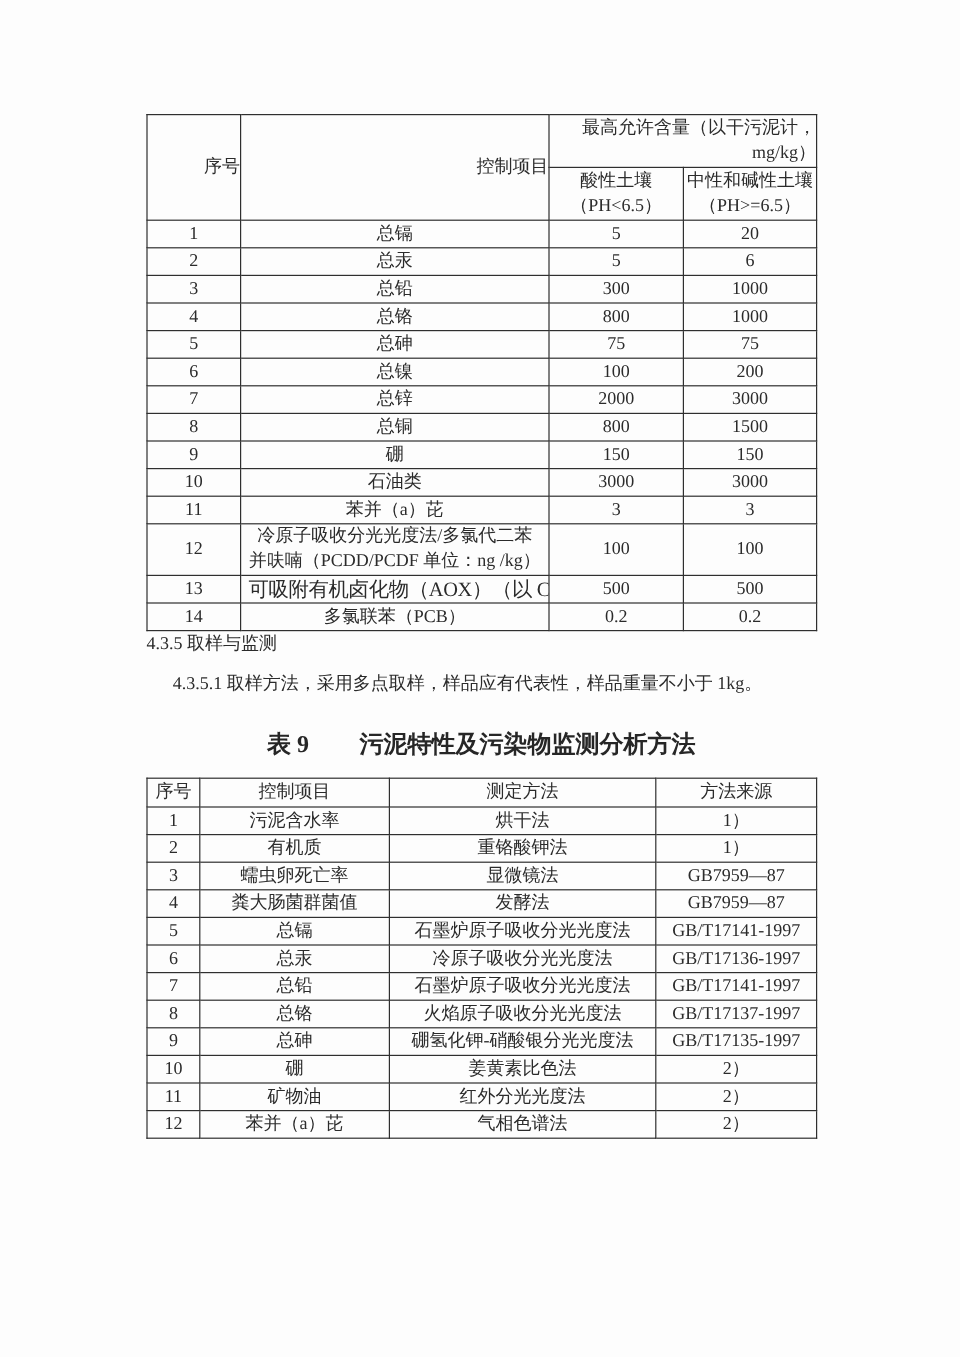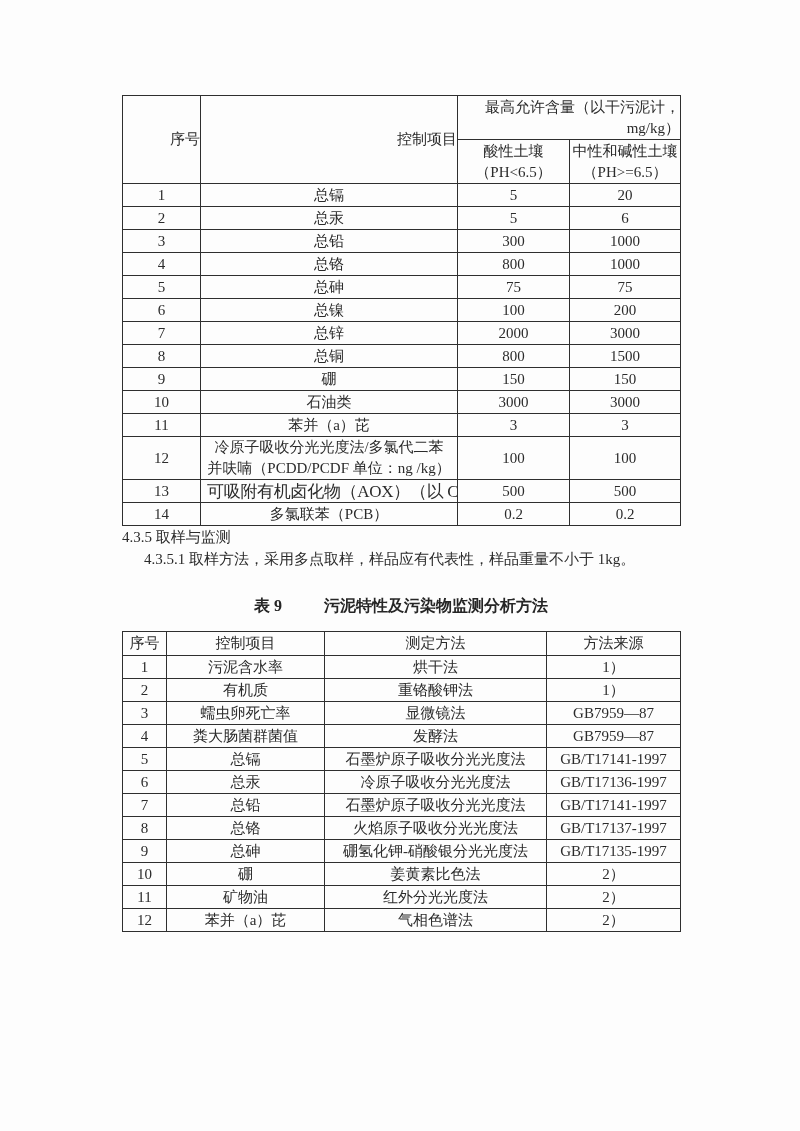--- a/index.html
+++ b/index.html
@@ -34,25 +34,25 @@
   .t2 col.c2 { width:158px; }
   .t2 col.c3 { width:222px; }
   .t2 col.c4 { width:134px; }
   .t2 thead th { height:23px; }
   .t2 td:nth-child(3) { padding:0 15px; }
 
   .tight { white-space:nowrap; font-size:17px; letter-spacing:-0.3px;font-family:Liberation Serif, serif; }
 
   .para { margin:0; font-size:15px; line-height:22px; color:#2b2b2b; }
   .p-main { }
-  .p-sub  { padding-left:22px; }
+  .p-sub  { margin-top:11px; padding-left:22px; }
 
   .caption {
     margin:26px 0 14px 0; text-align:center;
-    font-weight:bold; font-size:16px; color:#262626;
+    font-weight:bold; font-size:20px; color:#262626;
   }
   .caption .cap-label { margin-right:42px; }
 </style>
 </head>
 <body>
 
 <div class="page">
   <div class="content">
 
     <table class="t1">

